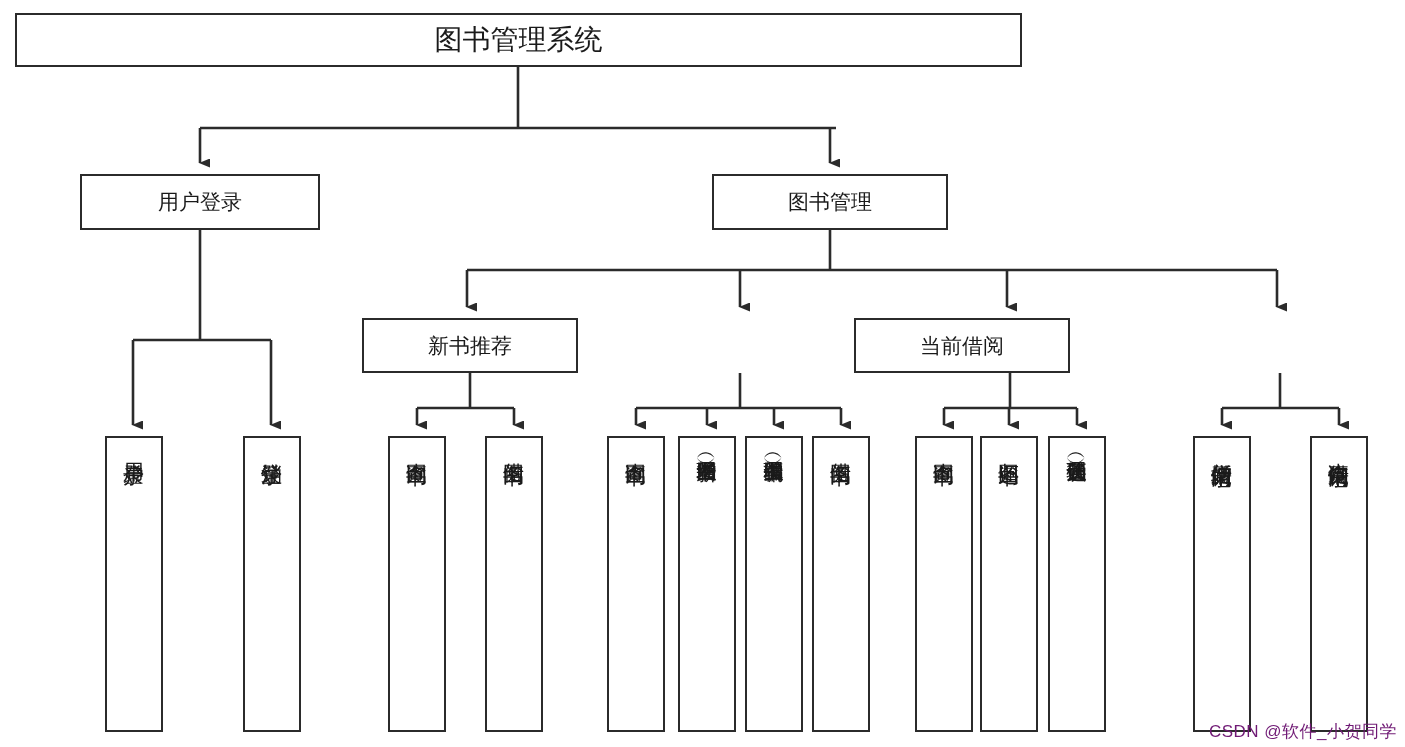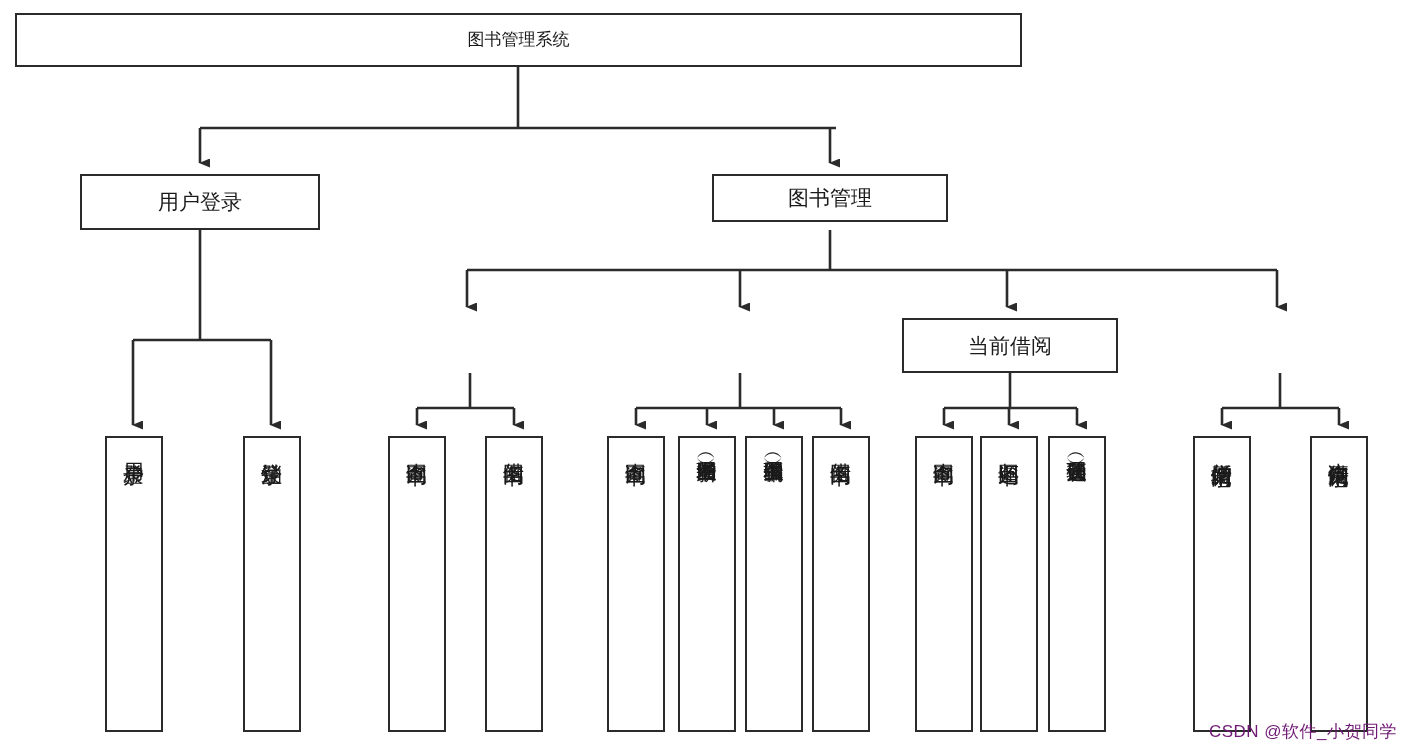--- a/index.html
+++ b/index.html
@@ -33,21 +33,21 @@
     display: flex;
     align-items: center;
     justify-content: center;
     color: #1a1a1a;
   }
   .node .label {
     text-align: center;
     line-height: 1.12;
   }
   .node-root .label {
-    font-size: 17px;
+    font-size: 28px;
   }
   .node-l2 .label {
     font-size: 21px;
   }
   .node-l3 .label {
     font-size: 21px;
   }
   .node-leaf {
     align-items: flex-start;
     justify-content: center;
@@ -142,25 +142,28 @@
     </g>
   </svg>
 
   <div class="node node-root" id="n-root" style="left: 15px; top: 13px; width: 1007px; height: 54px; background: rgb(255, 255, 255); border-color: rgb(43, 43, 43);">
     <span class="label">图书管理系统</span>
   </div>
 
   <div class="node node-l2" id="n-l2-0" style="left: 80px; top: 174px; width: 240px; height: 56px; background: rgb(255, 255, 255); border-color: rgb(43, 43, 43);">
     <span class="label">用户登录</span>
   </div>
-  <div class="node node-l2" id="n-l2-1" style="left: 712px; top: 174px; width: 236px; height: 48px; background: rgb(255, 255, 255); border-color: rgb(43, 43, 43);">
+  <div class="node node-l2" id="n-l2-1" style="left: 712px; top: 174px; width: 236px; height: 56px; background: rgb(255, 255, 255); border-color: rgb(43, 43, 43);">
     <span class="label">图书管理</span>
   </div>
 
-  <div class="node node-l3" id="n-l3-2" style="left: 902px; top: 318px; width: 216px; height: 55px; background: rgb(255, 255, 255); border-color: rgb(43, 43, 43);">
+  <div class="node node-l3" id="n-l3-0" style="left: 362px; top: 318px; width: 216px; height: 55px; background: rgb(255, 255, 255); border-color: rgb(43, 43, 43);">
+    <span class="label">新书推荐</span>
+  </div>
+  <div class="node node-l3" id="n-l3-2" style="left: 854px; top: 318px; width: 216px; height: 55px; background: rgb(255, 255, 255); border-color: rgb(43, 43, 43);">
     <span class="label">当前借阅</span>
   </div>
 
   <div class="node node-leaf" id="n-leaf-0" style="left: 105px; top: 436px; width: 58px; height: 296px; background: rgb(255, 255, 255); border-color: rgb(43, 43, 43);">
     <span class="label">用户登录</span>
   </div>
   <div class="node node-leaf" id="n-leaf-1" style="left: 243px; top: 436px; width: 58px; height: 296px; background: rgb(255, 255, 255); border-color: rgb(43, 43, 43);">
     <span class="label">注销登录</span>
   </div>
   <div class="node node-leaf" id="n-leaf-2" style="left: 388px; top: 436px; width: 58px; height: 296px; background: rgb(255, 255, 255); border-color: rgb(43, 43, 43);">

